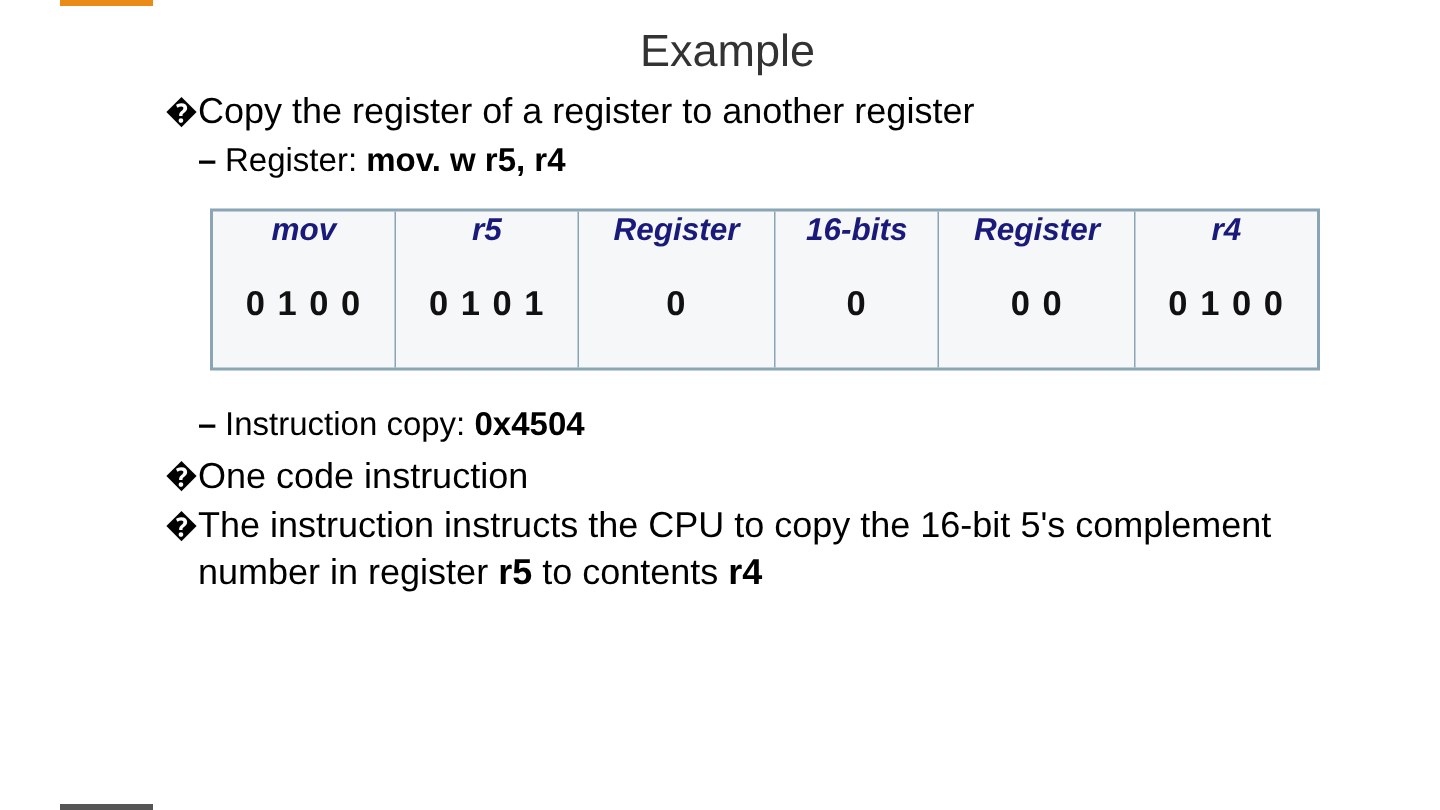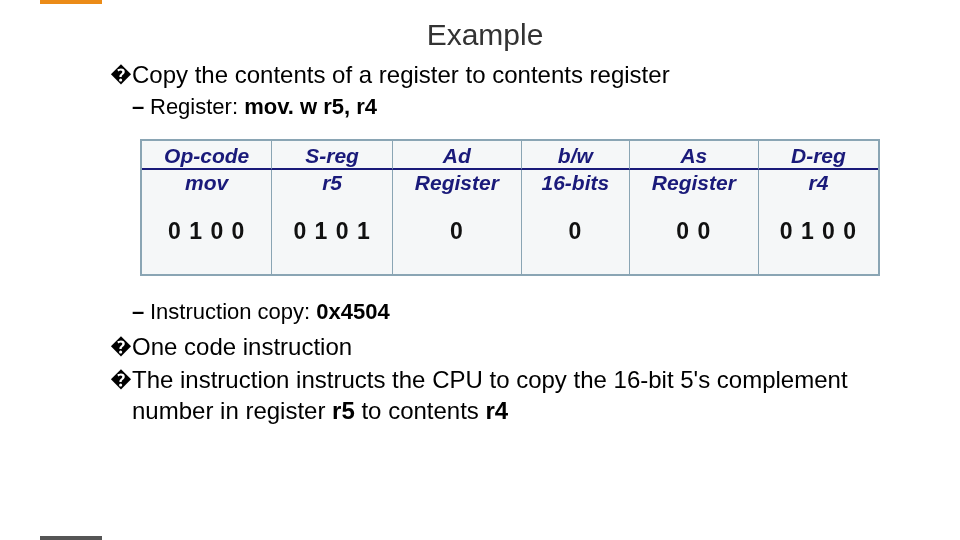--- a/index.html
+++ b/index.html
@@ -111,41 +111,33 @@
 <div class="slide">
   <div class="accent-top"></div>
   <div class="accent-bottom"></div>
 
   <h1 class="title">Example</h1>
 
   <div class="content">
 
     <div class="bullet-l1">
       <span class="sym">�</span>
-      <span class="txt">Copy the contents of a register to contents register</span>
+      <span class="txt">Copy the register of a register to another register</span>
     </div>
 
     <div class="bullet-l2">
       <span class="dash">–</span>
       <span class="txt">
         <span>Register: </span><span class="bold">mov. w r5, r4</span>
       </span>
     </div>
 
     <div class="tablewrap">
       <table class="enc">
         <tbody>
-            <tr>
-          <th class="sep">Op-code</th>
-          <th class="sep">S-reg</th>
-          <th class="sep">Ad</th>
-          <th class="sep">b/w</th>
-          <th class="sep">As</th>
-          <th>D-reg</th>
-        </tr>
         <tr>
           <td class="sub sep">mov</td>
           <td class="sub sep">r5</td>
           <td class="sub sep">Register</td>
           <td class="sub sep">16-bits</td>
           <td class="sub sep">Register</td>
           <td class="sub">r4</td>
         </tr>
         <tr>
           <td class="val sep">0 1 0 0</td>

